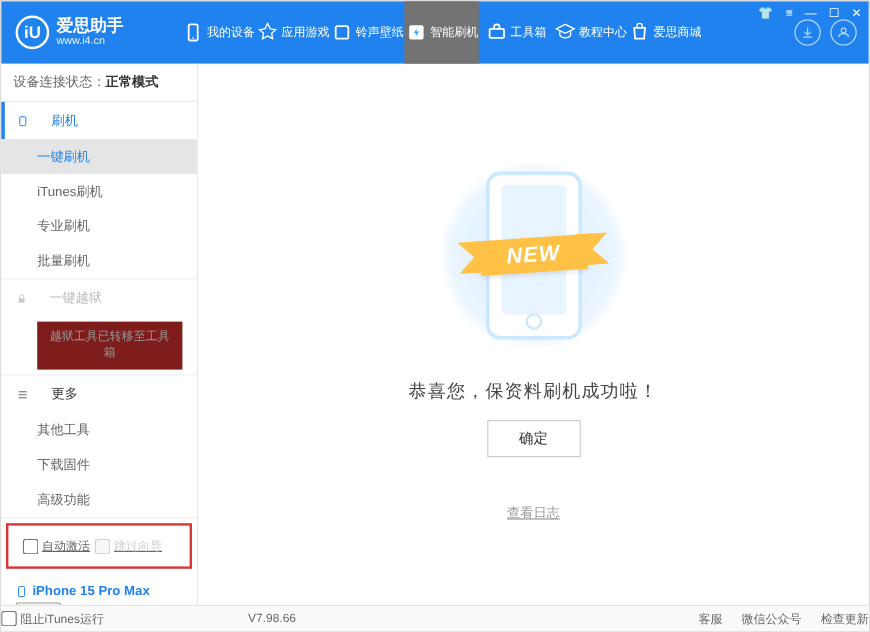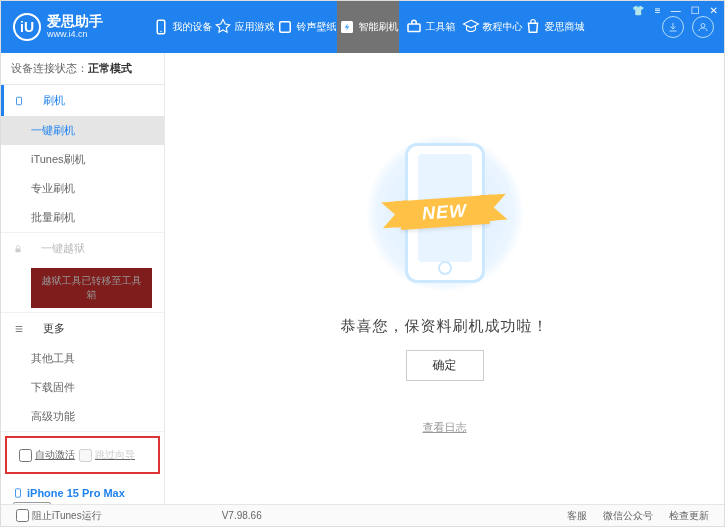--- a/index.html
+++ b/index.html
@@ -41,21 +41,21 @@
 .phone::before { content:''; position:absolute; top:8px; left:10px; right:10px; bottom:18px; background:#e8f4ff; border-radius:4px; }
 .phone::after { content:''; position:absolute; bottom:5px; left:50%; transform:translateX(-50%); width:10px; height:10px; border:2px solid #cce8ff; border-radius:50%; }
 .halo { position:absolute; width:160px; height:160px; border-radius:50%; background:radial-gradient(circle,#d6edff 0%,#eaf5ff 60%,transparent 70%); z-index:-1; }
 .ribbon { position:absolute; background:#ffc247; color:#fff; font-weight:bold; font-style:italic; font-size:18px; padding:4px 22px; transform:rotate(-4deg); letter-spacing:1px; box-shadow:0 2px 4px rgba(0,0,0,.1); }
 .ribbon::before,.ribbon::after { content:''; position:absolute; top:0; border:13px solid #ffc247; }
 .ribbon::before { left:-18px; border-left-color:transparent; }
 .ribbon::after { right:-18px; border-right-color:transparent; }
 .success-msg { font-size:15px; color:#444; letter-spacing:1px; }
 .ok-btn { padding:6px 26px; border:1px solid #ccc; background:#fff; font-size:12px; cursor:pointer; color:#333; }
 .view-log { font-size:11px; color:#999; cursor:pointer; text-decoration:underline;margin-top:25px; }
-.statusbar { position:absolute; bottom:0; left:0; right:0; height:22px; border-top:1px solid #e5e5e5; display:flex; align-items:center; font-size:10px; color:#666; padding:0 15px; background:#fafafa; }
+.statusbar { position:absolute; bottom:0; left:0; right:0; height:22px; border-top:1px solid #e5e5e5; display:flex; align-items:center; font-size:10px; color:#666; padding:0 0; background:#fafafa; }
 .statusbar label { display:flex; align-items:center; gap:3px; cursor:pointer; }
 .statusbar .spacer { flex:1; }
 .statusbar .sb-item { margin-left:16px; cursor:pointer; }
 .lock-icon { width:10px; height:10px; fill:#ccc; }
 .menu-icon { width:12px; height:10px; }
 </style>
 </head>
 <body>
 
 <div class="titlebar">

